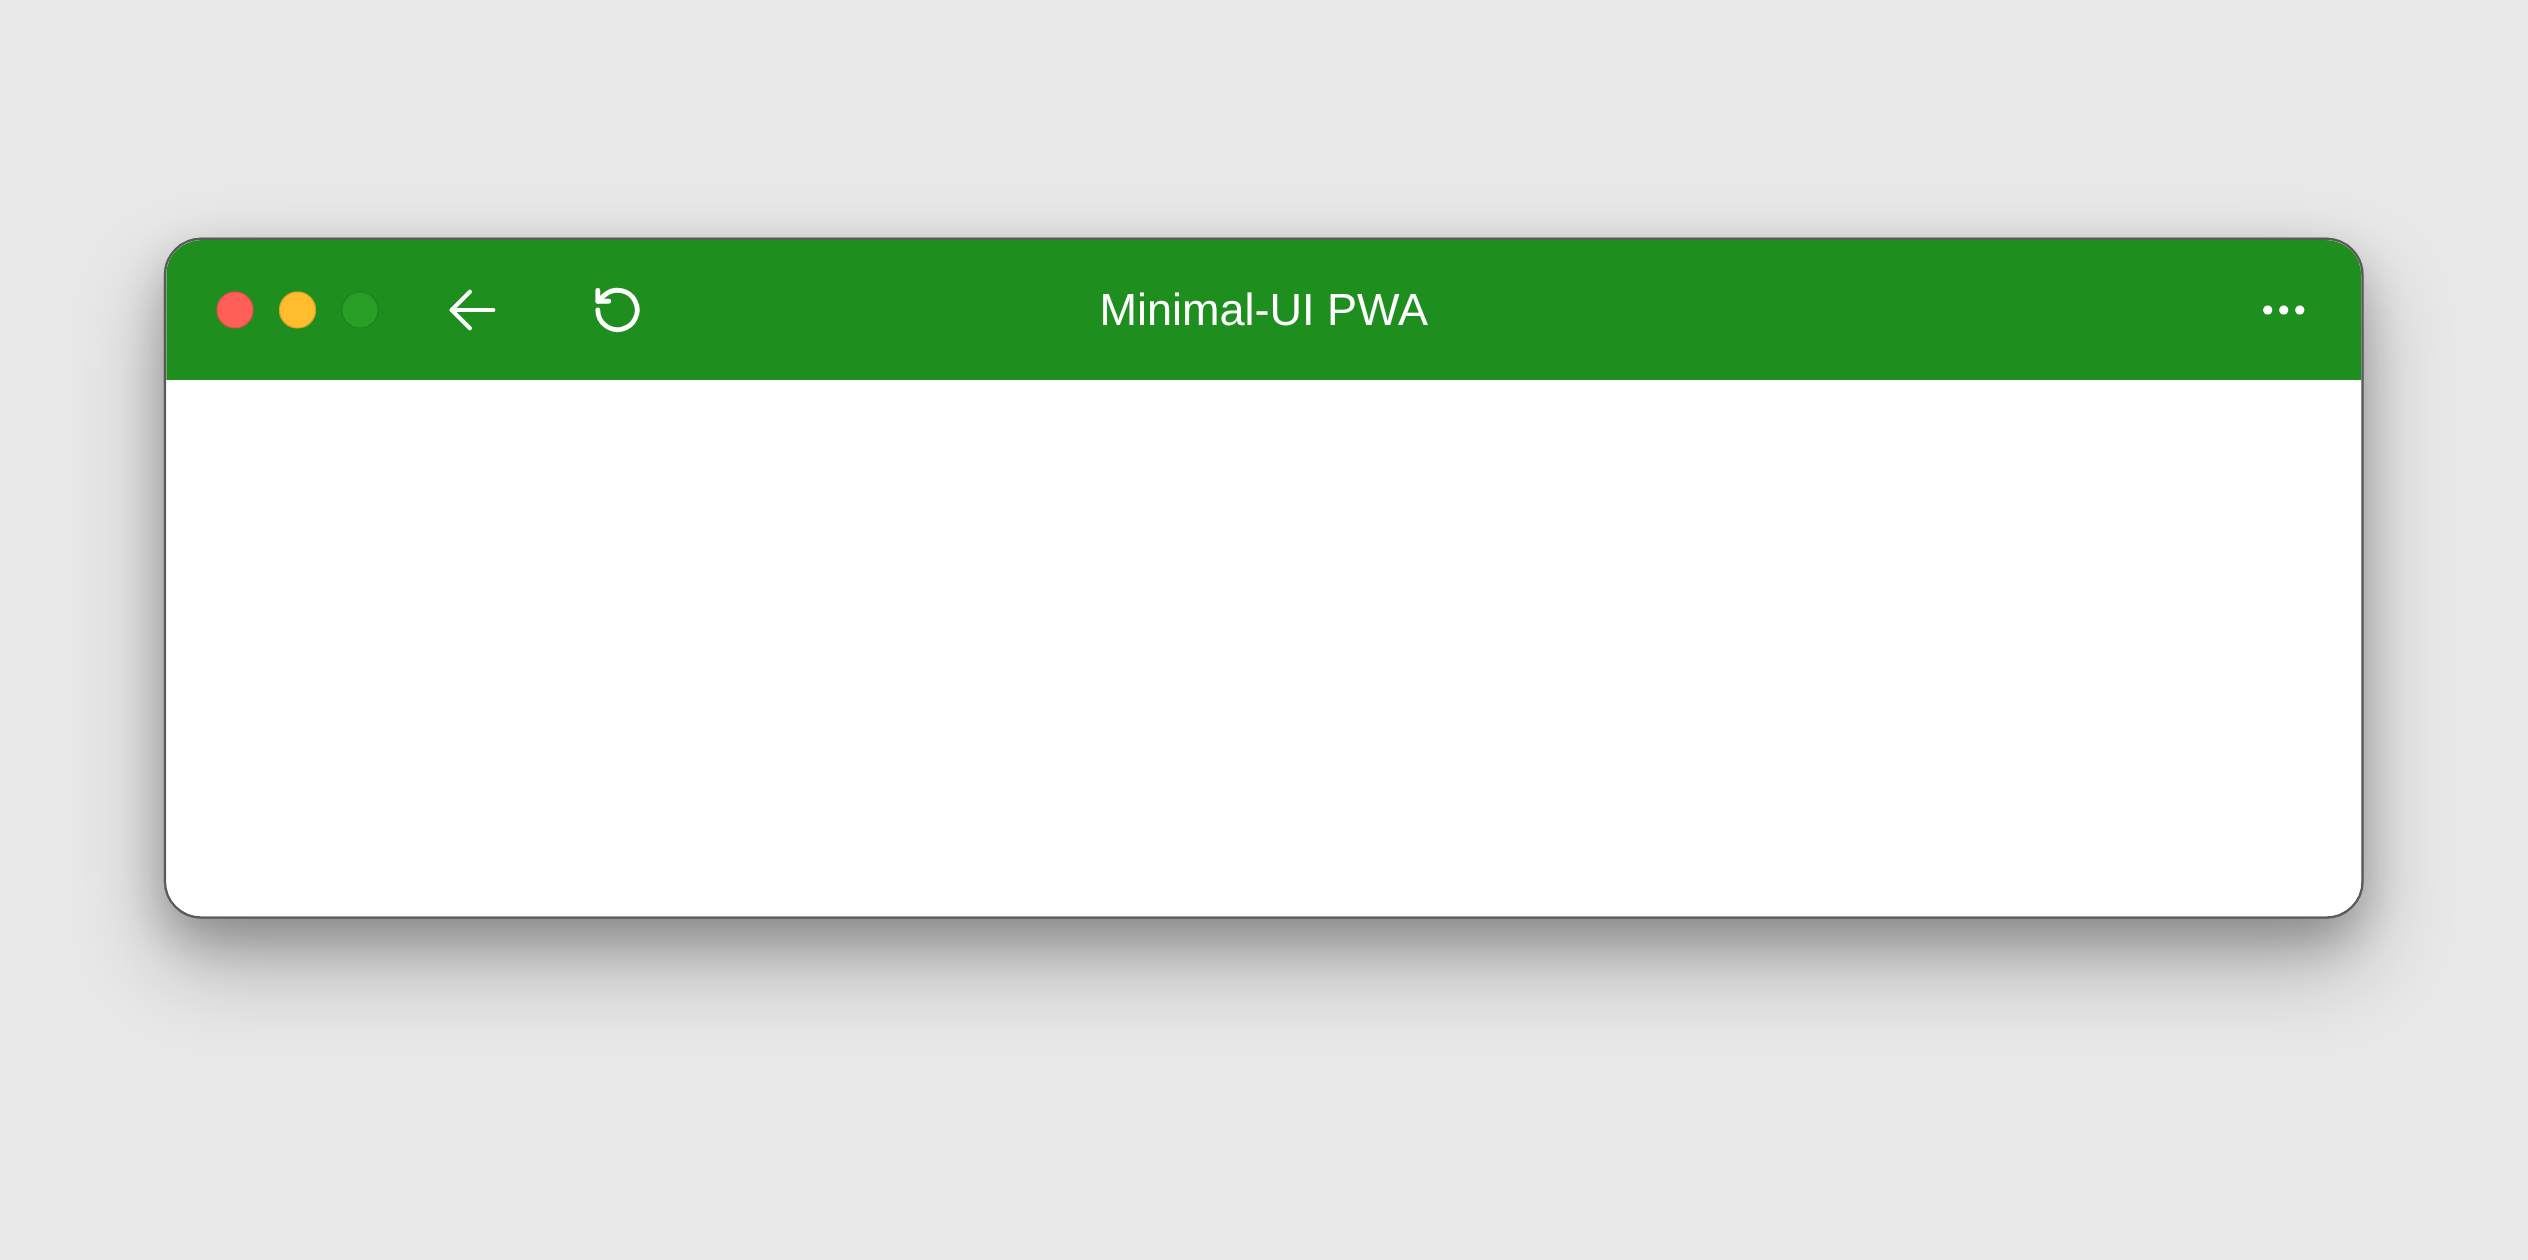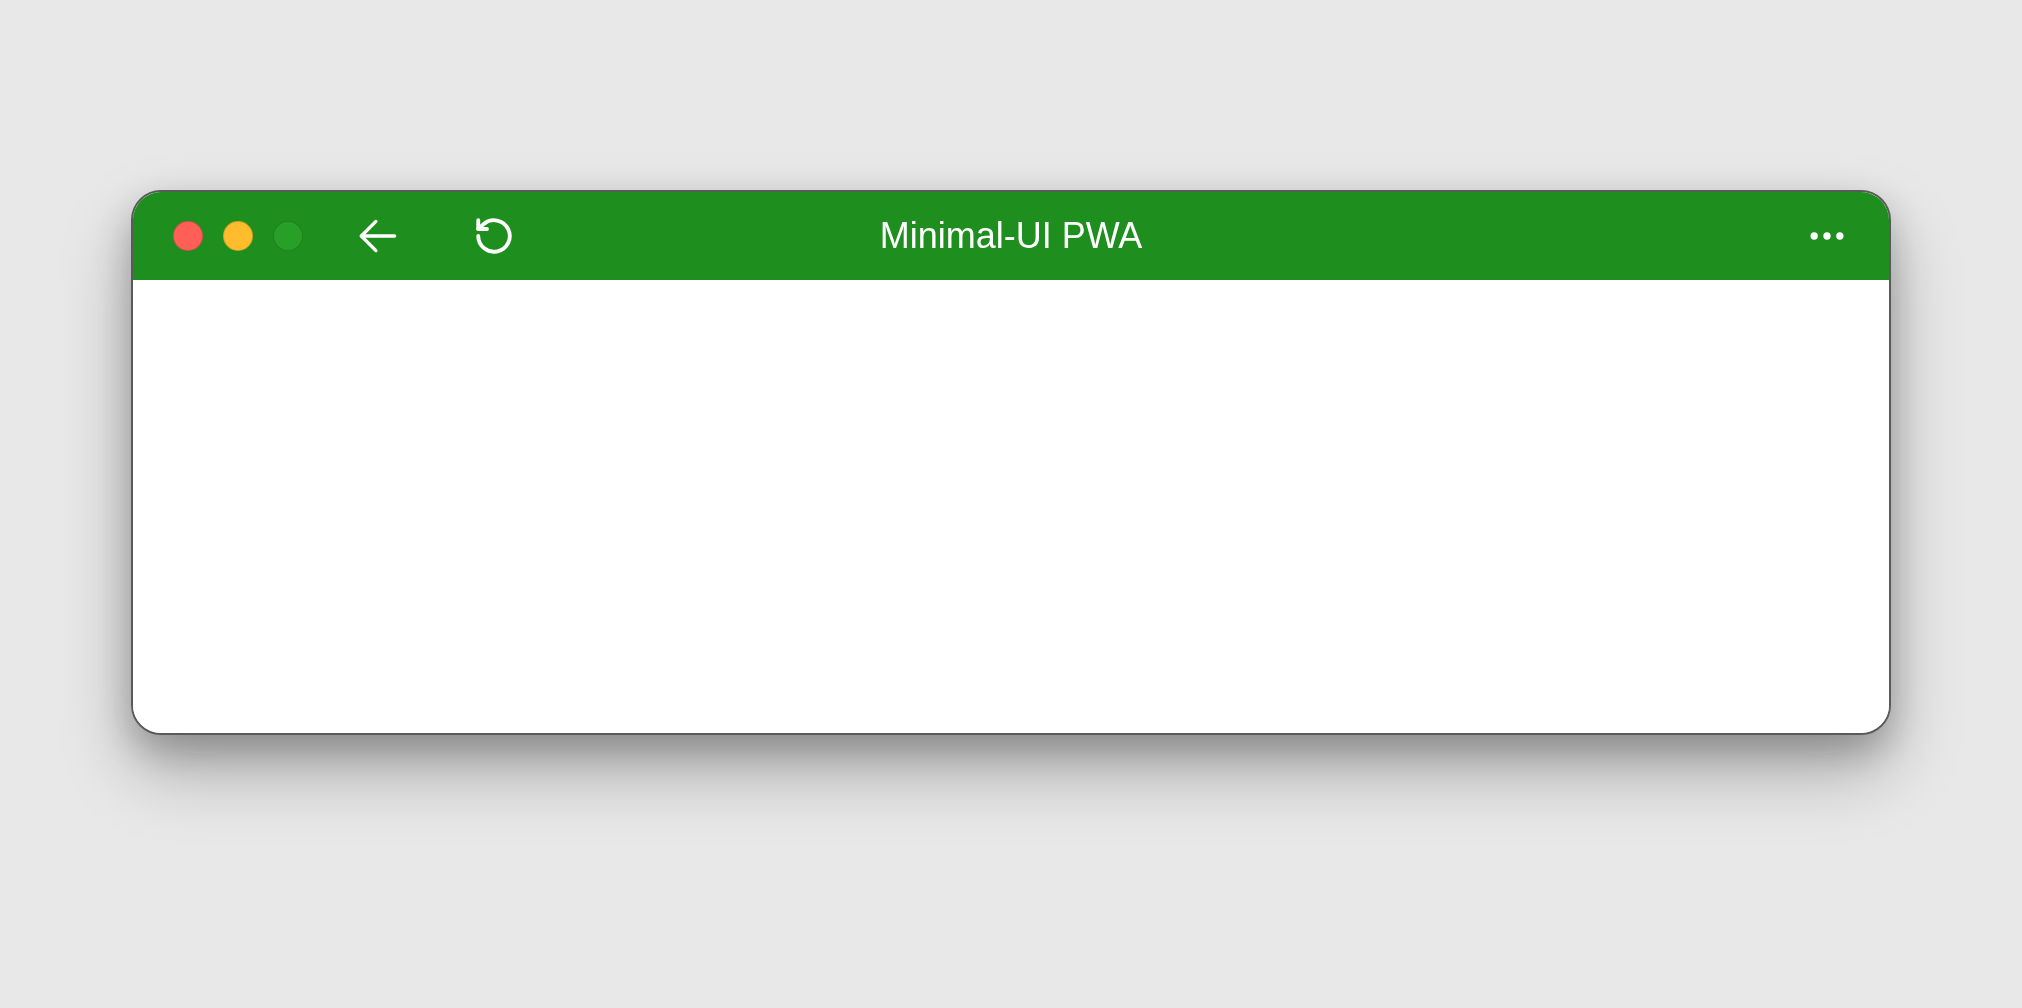--- a/index.html
+++ b/index.html
@@ -23,21 +23,21 @@
       width: 1760px;
       height: 545px;
       background: #ffffff;
       border-radius: 30px;
       border: 2px solid #5a5a5a;
       overflow: hidden;
       box-shadow: 0 35px 70px rgba(0, 0, 0, 0.28), 0 15px 35px rgba(0, 0, 0, 0.2);
     }
     
     .titlebar {
-      height: 88px;
+      height: 112px;
       background: #1e8e1e;
       display: flex;
       align-items: center;
       padding: 0 40px;
       position: relative;
     }
     
     .traffic-lights {
       display: flex;
       gap: 20px;

